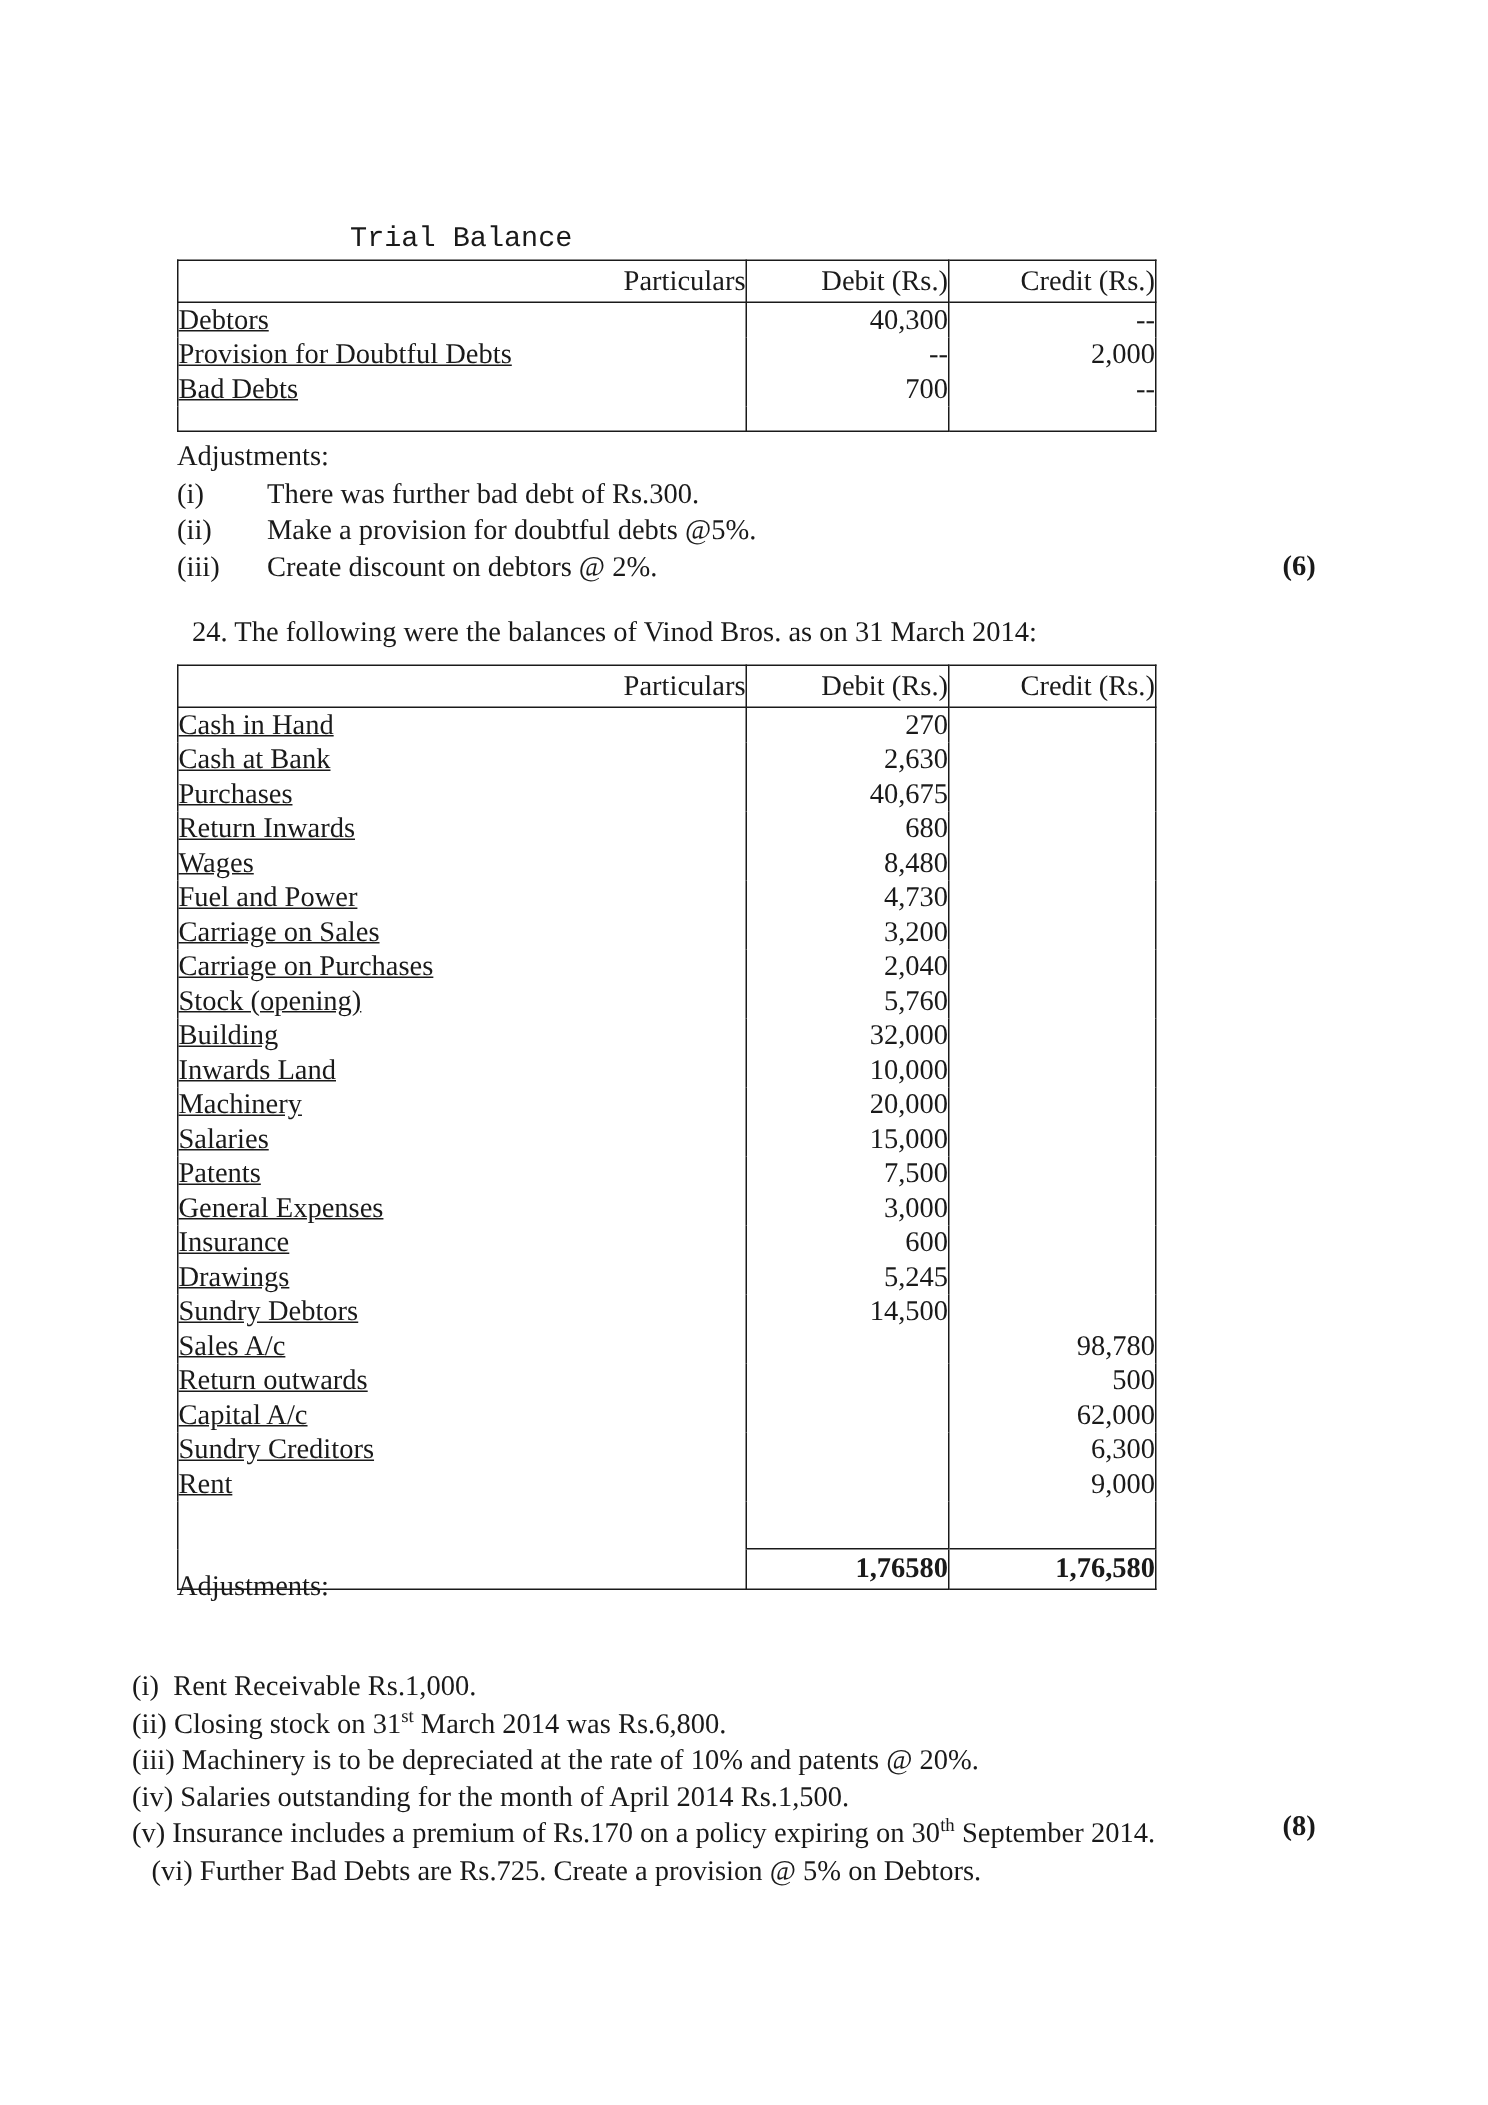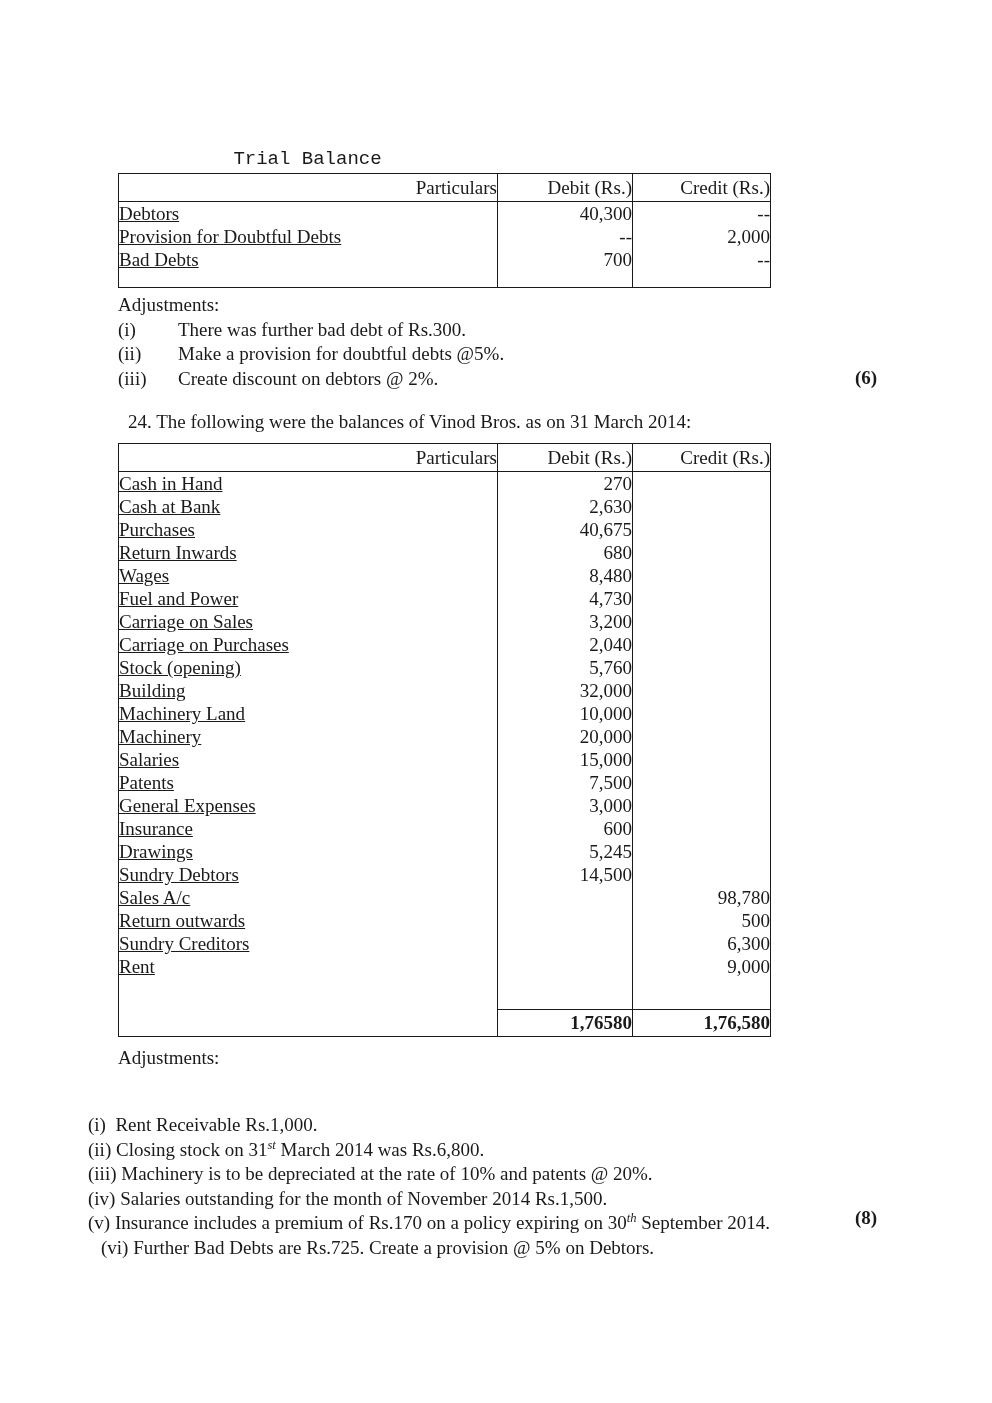--- a/index.html
+++ b/index.html
@@ -163,21 +163,20 @@
     font-size: 19px;
     line-height: 24.5px;
   }
   .adj2-item { white-space: nowrap; }
   .adj2-item.indented { padding-left: 13px; }
 
   sup {
     font-size: 0.66em;
     vertical-align: super;
     line-height: 0;
-    font-style: italic;
   }
 </style>
 </head>
 <body>
 
 <div class="page">
 
   <div class="t1-title">Trial Balance</div>
 
   <table class="tb" id="table-one">
@@ -296,21 +295,21 @@
           <td class="pcell">Stock (opening)</td>
           <td class="ncell">5,760</td>
           <td class="ncell"></td>
         </tr>
         <tr>
           <td class="pcell">Building</td>
           <td class="ncell">32,000</td>
           <td class="ncell"></td>
         </tr>
         <tr>
-          <td class="pcell">Machinery Land</td>
+          <td class="pcell">Inwards Land</td>
           <td class="ncell">10,000</td>
           <td class="ncell"></td>
         </tr>
         <tr>
           <td class="pcell">Machinery</td>
           <td class="ncell">20,000</td>
           <td class="ncell"></td>
         </tr>
         <tr>
           <td class="pcell">Salaries</td>
@@ -344,20 +343,25 @@
         </tr>
         <tr>
           <td class="pcell">Sales A/c</td>
           <td class="ncell"></td>
           <td class="ncell">98,780</td>
         </tr>
         <tr>
           <td class="pcell">Return outwards</td>
           <td class="ncell"></td>
           <td class="ncell">500</td>
+        </tr>
+        <tr>
+          <td class="pcell">Capital A/c</td>
+          <td class="ncell"></td>
+          <td class="ncell">62,000</td>
         </tr>
         <tr>
           <td class="pcell">Sundry Creditors</td>
           <td class="ncell"></td>
           <td class="ncell">6,300</td>
         </tr>
         <tr>
           <td class="pcell">Rent</td>
           <td class="ncell"></td>
           <td class="ncell">9,000</td>
@@ -375,20 +379,20 @@
       </tbody>
   </table>
 
   <div class="adj2-heading">Adjustments:</div>
 
   <div class="adj2-list" id="adjustments-two-list">
 
   <div class="adj2-item">(i)&nbsp; Rent Receivable Rs.1,000.</div>
       <div class="adj2-item">(ii) Closing stock on 31<sup>st</sup> March 2014 was Rs.6,800.</div>
       <div class="adj2-item">(iii) Machinery is to be depreciated at the rate of 10% and patents @ 20%.</div>
-      <div class="adj2-item">(iv) Salaries outstanding for the month of November 2014 Rs.1,500.</div>
+      <div class="adj2-item">(iv) Salaries outstanding for the month of April 2014 Rs.1,500.</div>
       <div class="adj2-item">(v) Insurance includes a premium of Rs.170 on a policy expiring on 30<sup>th</sup> September 2014.</div>
       <div class="adj2-item indented">(vi) Further Bad Debts are Rs.725. Create a provision @ 5% on Debtors.</div>
     </div>
 
   <div class="marks" id="marks-eight">(8)</div>
 
 </div>
 
 </body></html>

